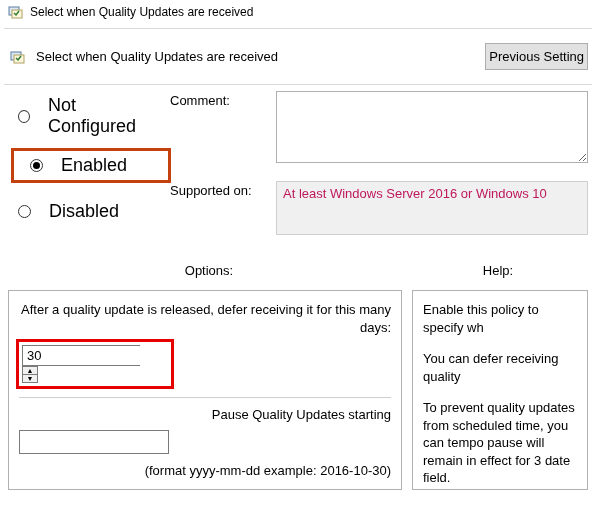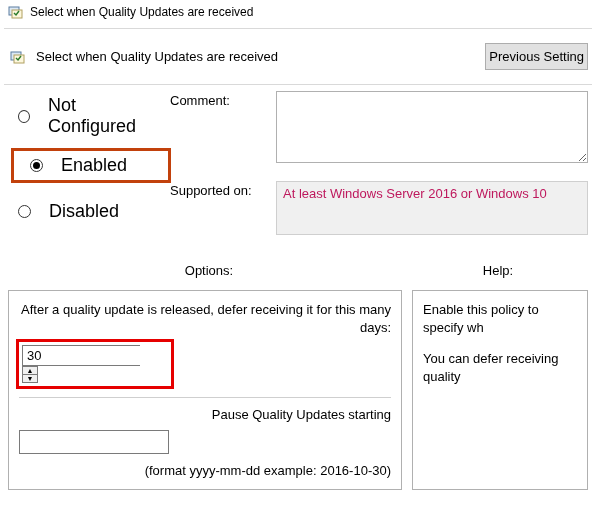--- a/index.html
+++ b/index.html
@@ -223,15 +223,16 @@
     </div>
     <div class="hr-thin"></div>
     <div class="opt-text">Pause Quality Updates starting</div>
     <input class="date-input" value="" style="">
     <div class="opt-text">(format yyyy-mm-dd example: 2016-10-30)</div>
   </div>
 
   <div class="panel panel-right">
     <div class="help-p">Enable this policy to specify wh</div>
     <div class="help-p">You can defer receiving quality</div>
+    <div class="help-p">To prevent quality updates from scheduled time, you can tempo pause will remain in effect for 3 date field.</div>
 
   </div>
 </div>
 
 </body></html>

